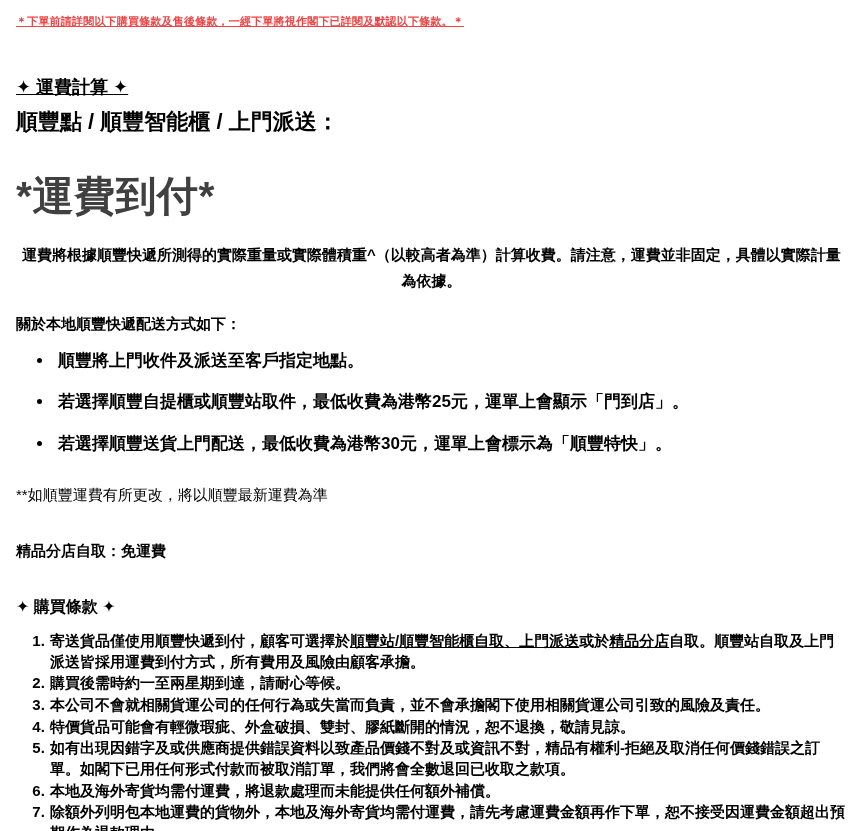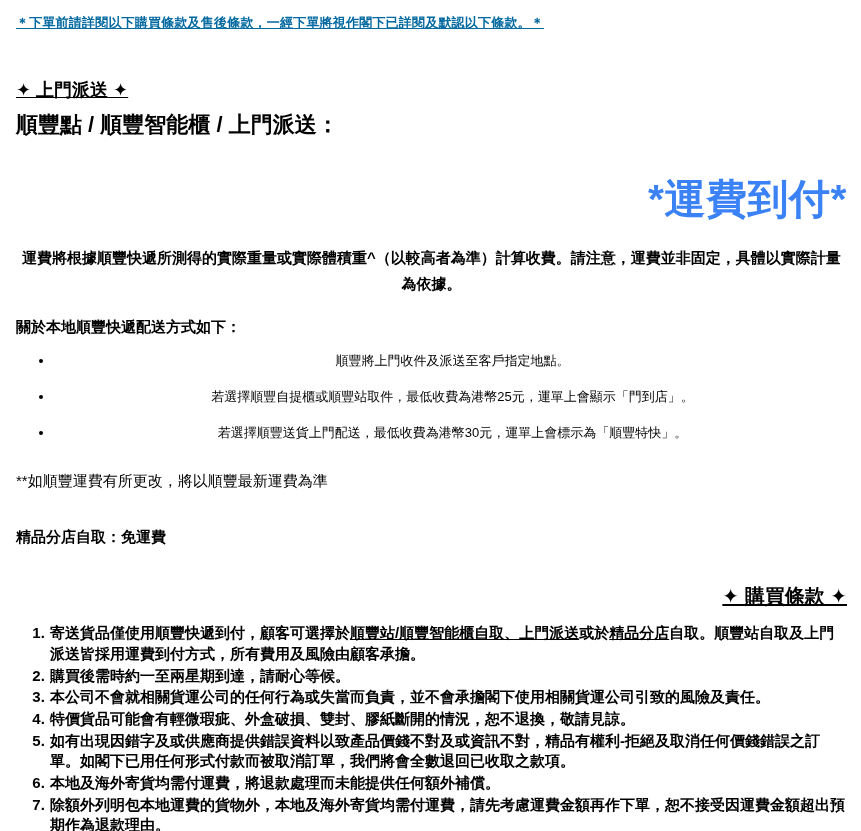--- a/index.html
+++ b/index.html
@@ -12,22 +12,22 @@
     width: 861px;
     min-height: 831px;
     font-family: "Liberation Sans", "DejaVu Sans", sans-serif;
     color: #000000;
     padding: 12px 14px 10px 14px;
     overflow: hidden;
   }
 
   
   .top-notice {
-    color: #0369a1;
-    font-size: 13px;
+    color: #ef4444;
+    font-size: 11px;
     font-weight: bold;
     text-decoration: underline;
     margin: 2px 0 0 2px;
     letter-spacing: 0.2px;
   }
 
   
   .ship-heading {
     margin: 46px 0 0 2px;
     font-size: 18px;
@@ -36,67 +36,63 @@
   }
   .ship-subheading {
     margin: 8px 0 0 2px;
     font-size: 22px;
     font-weight: bold;
   }
   .big-title {
     margin: 32px 0 0 2px;
     font-size: 41px;
     font-weight: bold;
-    color: #3b82f6;
+    color: #404040;
     letter-spacing: 0.5px;
-    text-align: right;
   }
   .intro-para {
     margin: 18px 0 0 2px;
     font-size: 15px;
     font-weight: bold;
     line-height: 1.72;
     max-width: 833px;
     text-align: center;
   }
   .methods-heading {
     margin: 21px 0 0 2px;
     font-size: 15px;
     font-weight: bold;
   }
   ul.methods {
     margin: 15px 0 0 2px;
     padding-left: 38px;
-    font-size: 13px;
-    font-weight: normal;
-    text-align: center;
+    font-size: 17px;
+    font-weight: bold;
   }
   ul.methods li {
     margin-bottom: 18px;
     line-height: 1.4;
     padding-left: 4px;
   }
   .fee-note {
     margin: 30px 0 6px 2px;
     font-size: 15px;
     font-weight: normal;
   }
   .store-pickup {
     margin: 37px 0 0 2px;
     font-size: 15px;
     font-weight: bold;
   }
 
   
   .terms-heading {
     margin: 36px 0 0 2px;
-    font-size: 20px;
+    font-size: 16px;
     font-weight: bold;
-    text-decoration: underline;
-    text-align: right;
   }
   ol.terms {
     margin: 13px 0 0 2px;
     padding-left: 33px;
     font-size: 15px;
     font-weight: bold;
     line-height: 1.38;
   }
   ol.terms li {
     margin: 0 0 1px 0;
@@ -109,21 +105,21 @@
   .warn-note {
     color: #ff4300;
     font-weight: bold;
   }
 </style>
 </head>
 <body>
 
 <div class="top-notice">＊下單前請詳閱以下購買條款及售後條款，一經下單將視作閣下已詳閱及默認以下條款。＊</div>
 
-<div class="ship-heading">✦ 上門派送 ✦</div>
+<div class="ship-heading">✦ 運費計算 ✦</div>
 
 <div class="ship-subheading">順豐點 / 順豐智能櫃 / 上門派送：</div>
 
 <div class="big-title">*運費到付*</div>
 
 <div class="intro-para">運費將根據順豐快遞所測得的實際重量或實際體積重^（以較高者為準）計算收費。請注意，運費並非固定，具體以實際計量為依據。</div>
 
 <div class="methods-heading">關於本地順豐快遞配送方式如下：</div>
 
 <ul class="methods">

